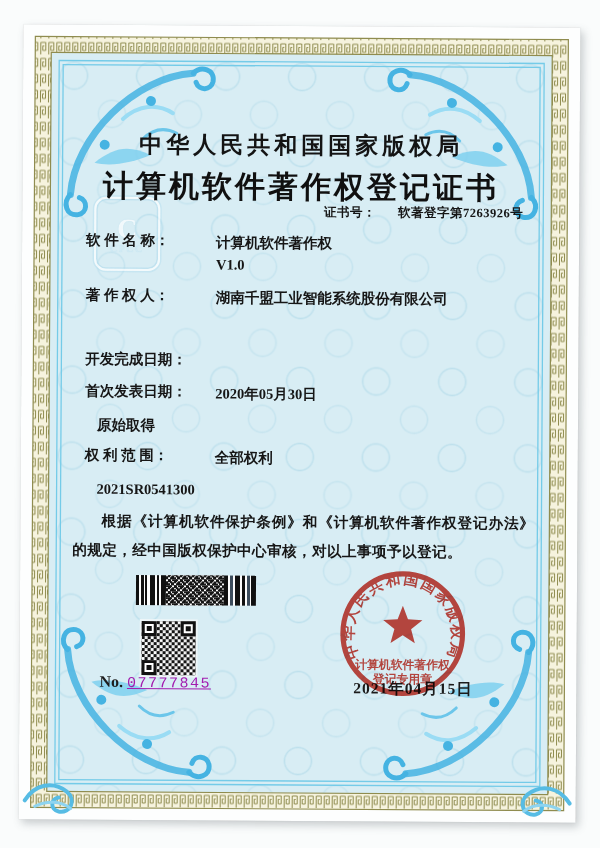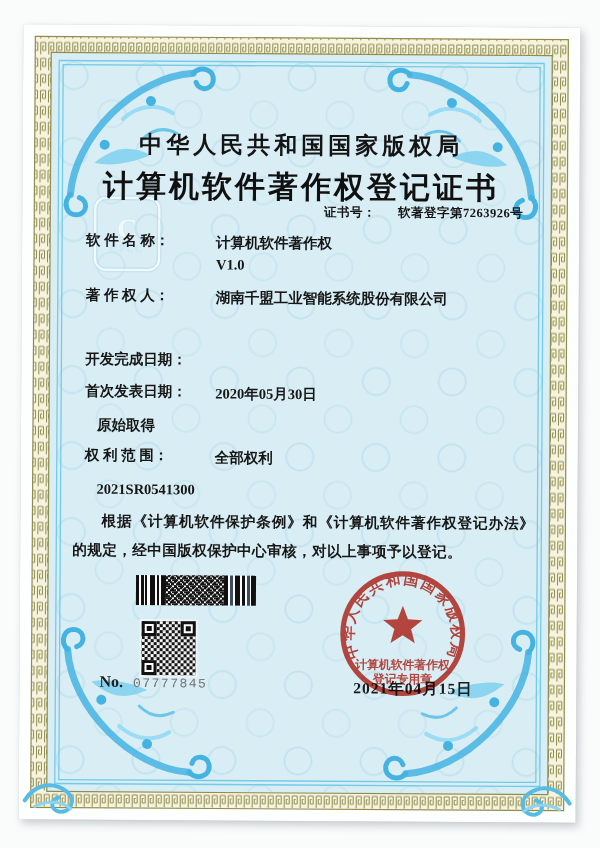--- a/index.html
+++ b/index.html
@@ -64,23 +64,23 @@
   .qr .field{position:absolute;left:2px;top:2px;right:2px;bottom:2px;background-image:
      repeating-conic-gradient(#141414 0% 25%,rgba(255,255,255,.9) 0% 50%),
      repeating-conic-gradient(#141414 0% 25%,rgba(255,255,255,0) 0% 50%);
      background-size:6px 6px,9px 9px;background-position:0 0,3px 2px;}
   .qr i{position:absolute;width:15px;height:15px;background:#fff;border:3px solid #111;
      box-sizing:border-box;}
   .qr i::after{content:"";position:absolute;left:2px;top:2px;width:5px;height:5px;background:#111;}
   .qr .tl{left:2px;top:2px;} .qr .tr{right:2px;top:2px;} .qr .bl{left:2px;bottom:2px;}
 
   .serial{position:absolute;left:80px;top:648px;font-size:16px;}
-  .serial .no{font-weight:bold;color:#1d1d1d;margin-right:10px;}
+  .serial .no{font-weight:bold;color:#1d1d1d;margin-right:4px;}
   .serial .num{font-family:"Liberation Mono","DejaVu Sans Mono",monospace;
-     font-size:13px;color:#737373;letter-spacing:1.5px;}
+     font-size:15px;color:#a21caf;letter-spacing:1.5px;text-decoration:underline;}
 
   .issue-date{position:absolute;left:334px;top:652px;font-size:15.5px;font-weight:bold;
      letter-spacing:1px;color:#1b1b1b;}
 
   .seal{position:absolute;left:316px;top:540px;width:134px;height:134px;
      mix-blend-mode:multiply;opacity:.92;}
 </style>
 </head>
 <body>
 

